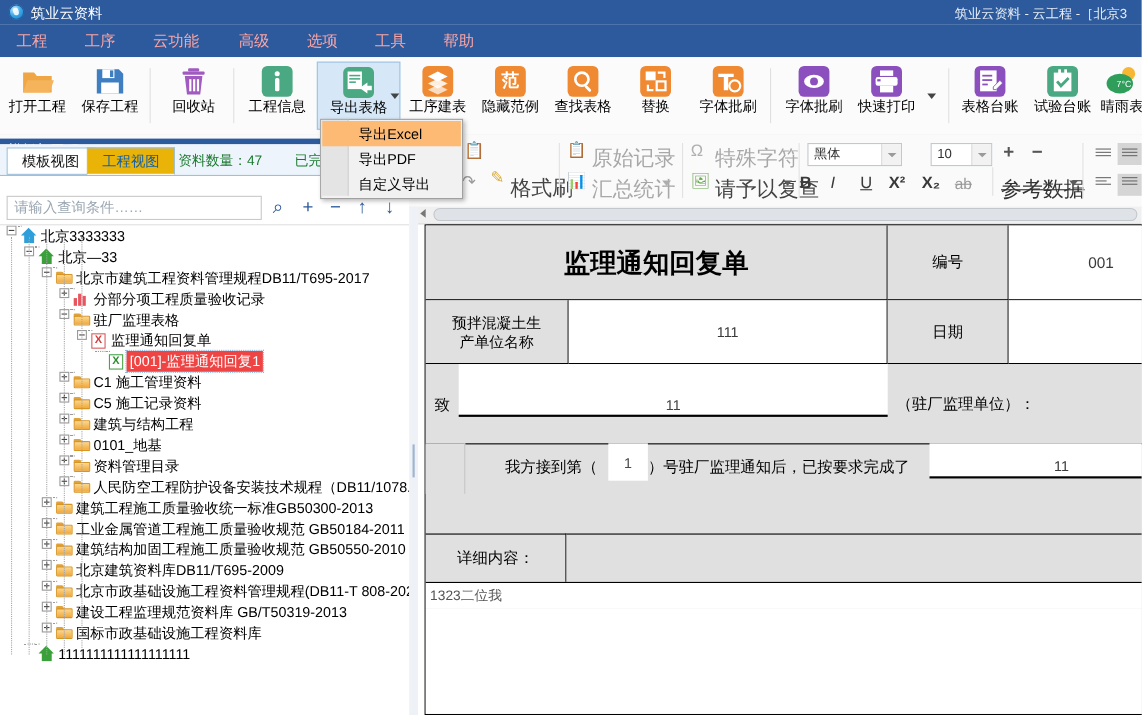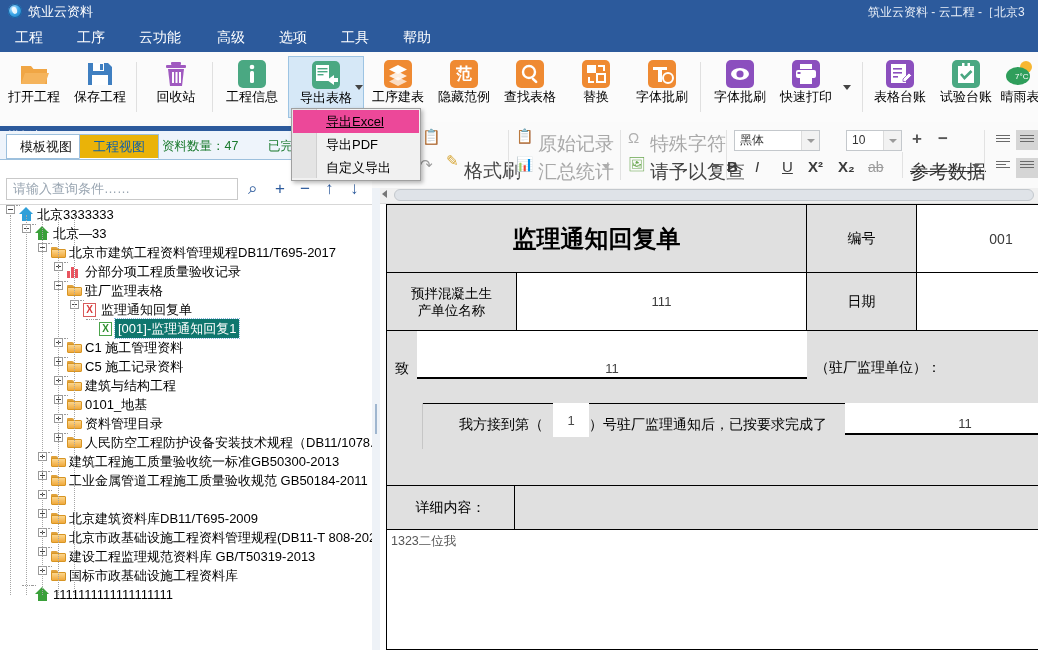--- a/index.html
+++ b/index.html
@@ -16,21 +16,21 @@
   .tb-logo{position:absolute;left:8px;top:4px;width:14px;height:14px;border-radius:50%;
     background:radial-gradient(circle at 35% 30%,#bfe6ff 0%,#3aa6e8 45%,#1b6fb5 100%);
     box-shadow:inset 0 0 0 1px #1d5f9e;}
   .tb-logo:after{content:"";position:absolute;left:4px;top:3px;width:5px;height:7px;background:#fff;
     border-radius:40% 40% 50% 50%;opacity:.85;transform:rotate(-18deg);}
   .tb-title{position:absolute;left:28px;top:3px;font-size:13px;color:#fff;white-space:nowrap;}
   .tb-rtitle{position:absolute;left:868px;top:4px;font-size:12px;color:#e8eef7;white-space:nowrap;}
 
   
   .menubar{position:absolute;left:0;top:22px;width:1038px;height:30px;background:#2c5a9c;}
-  .menuitem{position:absolute;top:5px;font-size:14px;color:#ffffff;padding:2px 5px;white-space:nowrap;cursor:default;}
+  .menuitem{position:absolute;top:5px;font-size:14px;color:#fca5a5;padding:2px 5px;white-space:nowrap;cursor:default;}
 
   
   .ribbon1{position:absolute;left:0;top:52px;width:1038px;height:70px;background:#fbfbfb;
     border-bottom:1px solid #e2e2e2;}
   .tbtn{position:absolute;top:4px;width:64px;height:62px;text-align:center;cursor:default;}
   .tbtn .ico{display:block;margin:3px auto 1px auto;width:30px;height:30px;position:relative;}
   .tbtn .lbl{display:block;font-size:13px;color:#000;white-space:nowrap;line-height:14px;}
   .tbtn.sel{background:#d6e8f7;border:1px solid #9dc4e3;box-sizing:border-box;}
   .vsep{position:absolute;top:10px;width:1px;height:50px;background:#e0e0e0;}
   .caret{position:absolute;width:0;height:0;border-left:4px solid transparent;
@@ -38,21 +38,21 @@
   .sqtxt{position:absolute;left:0;top:0;width:30px;height:30px;line-height:30px;text-align:center;
     color:#fff;font-size:16px;font-weight:bold;}
 
   
   .dropdown{position:absolute;left:291px;top:108px;width:128px;height:71px;background:#f1f1f1;
     border:1px solid #a0a0a0;box-shadow:2px 2px 4px rgba(0,0,0,.28);z-index:60;}
   .dropdown .stripe{position:absolute;left:0;top:0;width:24px;height:69px;background:#e4e4e4;
     border-right:1px solid #d0d0d0;}
   .dd-item{position:absolute;left:1px;width:126px;height:23px;line-height:23px;
     font-size:13px;padding-left:33px;box-sizing:border-box;white-space:nowrap;cursor:default;}
-  .dd-item.hl{background:#ec4899;text-decoration:underline;}
+  .dd-item.hl{background:#fdba74;}
 
   
   .ribbon2{position:absolute;left:0;top:122px;width:1038px;height:66px;background:#fafafa;
     border-bottom:1px solid #d9d9d9;}
   .r2btn{position:absolute;font-size:19px;color:#444;white-space:nowrap;cursor:default;}
   .r2dis{color:#a8a8a8;}
   .combo{position:absolute;height:21px;border:1px solid #c4c8cc;background:#fff;box-sizing:border-box;
     font-size:12px;line-height:19px;padding-left:5px;color:#333;}
   .combo .cbar{position:absolute;right:0;top:0;width:17px;height:19px;background:#f2f2f2;
     border-left:1px solid #dcdcdc;}
@@ -76,21 +76,21 @@
   .lstat{position:absolute;top:7px;font-size:12.5px;color:#1a7a2e;white-space:nowrap;}
   .lsearch{position:absolute;left:0;top:48px;width:372px;height:30px;background:#fff;
     border-bottom:1px solid #d7d7d7;}
   .sinput{position:absolute;left:6px;top:4px;width:232px;height:22px;border:1px solid #c9c9c9;
     box-sizing:border-box;font-size:13px;color:#9aa6b2;padding-left:6px;line-height:20px;background:#fff;}
   .sicon{position:absolute;top:5px;font-size:17px;color:#2c5a9c;cursor:default;line-height:20px;}
 
   
   .tree{position:absolute;left:0;top:79px;width:372px;height:445px;overflow:hidden;background:#fff;}
   .trow{position:absolute;left:0;height:19px;line-height:19px;white-space:nowrap;font-size:13px;cursor:default;}
-  .tsel{background:#0f766e;color:#fff;outline:1px dotted #88b7e0;}
+  .tsel{background:#ef4444;color:#fff;outline:1px dotted #88b7e0;}
   .exp{position:absolute;width:9px;height:9px;border:1px solid #9a9a9a;background:#fff;top:5px;box-sizing:border-box;}
   .exp:before{content:"";position:absolute;left:1px;top:3px;width:5px;height:1px;background:#444;}
   .exp.plus:after{content:"";position:absolute;left:3px;top:1px;width:1px;height:5px;background:#444;}
   .dash{position:absolute;top:9px;height:1px;border-top:1px dotted #9a9a9a;}
   .vline{position:absolute;width:1px;border-left:1px dotted #a5a5a5;}
   .folder{position:absolute;top:4px;width:15px;height:11px;}
   .folder:before{content:"";position:absolute;left:0;top:0;width:7px;height:3px;background:#e0a23b;
     border-radius:1px 2px 0 0;}
   .folder:after{content:"";position:absolute;left:0;top:2px;width:15px;height:9px;
     background:linear-gradient(#fcd68d,#f0a93c);border:1px solid #d79524;box-sizing:border-box;border-radius:1px;}
@@ -510,20 +510,21 @@
         <div class="exp plus" style="left:38px;top:247px"></div>
         <span class="folder" style="left:51px;top:251px"></span>
         <div class="trow" style="left:69px;top:247px"><span>建筑工程施工质量验收统一标准GB50300-2013</span></div>
         <div class="dash" style="left:48px;top:266px;width:4px"></div>
         <div class="exp plus" style="left:38px;top:266px"></div>
         <span class="folder" style="left:51px;top:270px"></span>
         <div class="trow" style="left:69px;top:266px"><span>工业金属管道工程施工质量验收规范 GB50184-2011</span></div>
         <div class="dash" style="left:48px;top:285px;width:4px"></div>
         <div class="exp plus" style="left:38px;top:285px"></div>
         <span class="folder" style="left:51px;top:289px"></span>
+        <div class="trow" style="left:69px;top:285px"><span>建筑结构加固工程施工质量验收规范 GB50550-2010</span></div>
         <div class="dash" style="left:48px;top:304px;width:4px"></div>
         <div class="exp plus" style="left:38px;top:304px"></div>
         <span class="folder" style="left:51px;top:308px"></span>
         <div class="trow" style="left:69px;top:304px"><span>北京建筑资料库DB11/T695-2009</span></div>
         <div class="dash" style="left:48px;top:323px;width:4px"></div>
         <div class="exp plus" style="left:38px;top:323px"></div>
         <span class="folder" style="left:51px;top:327px"></span>
         <div class="trow" style="left:69px;top:323px"><span>北京市政基础设施工程资料管理规程(DB11-T 808-2020)</span></div>
         <div class="dash" style="left:48px;top:342px;width:4px"></div>
         <div class="exp plus" style="left:38px;top:342px"></div>

